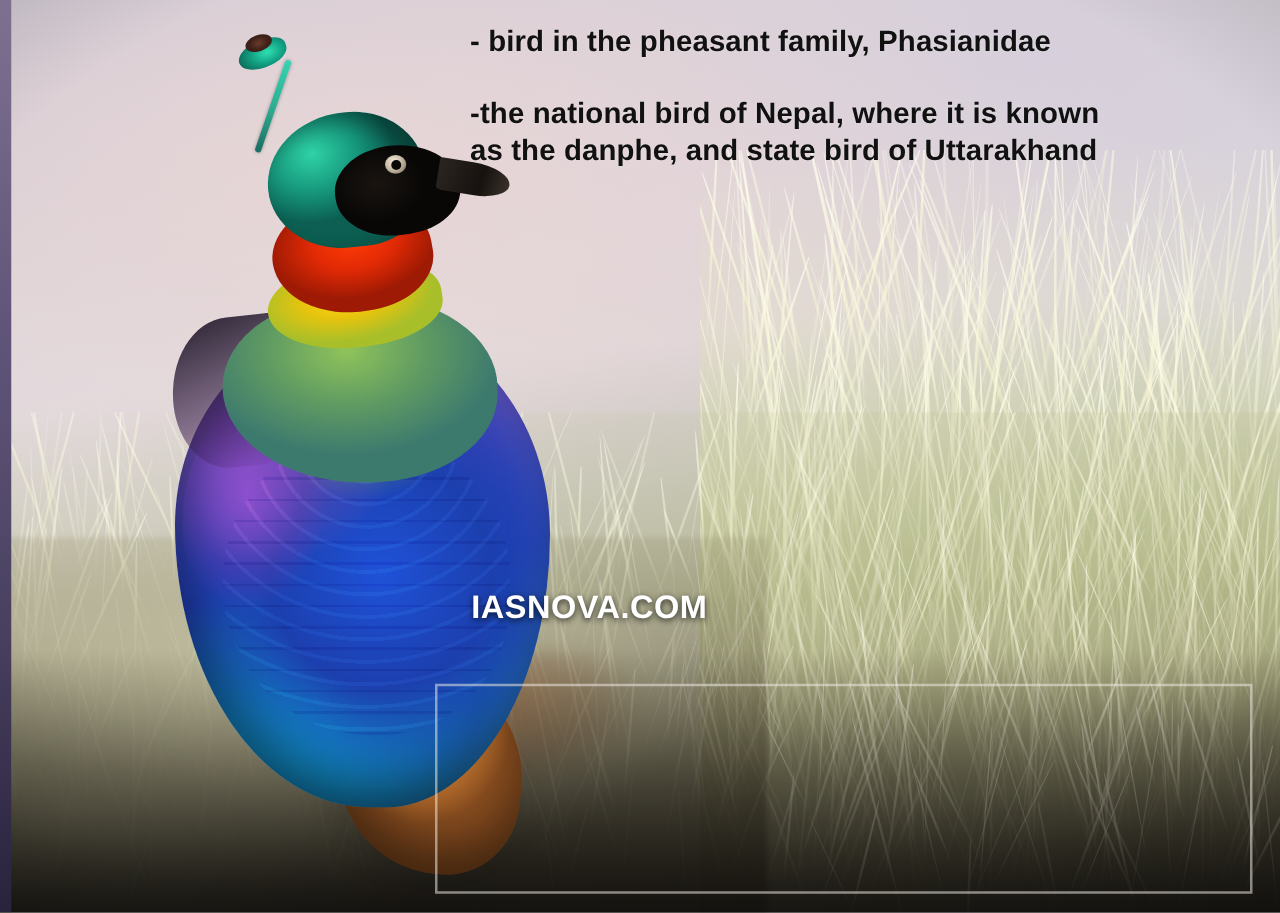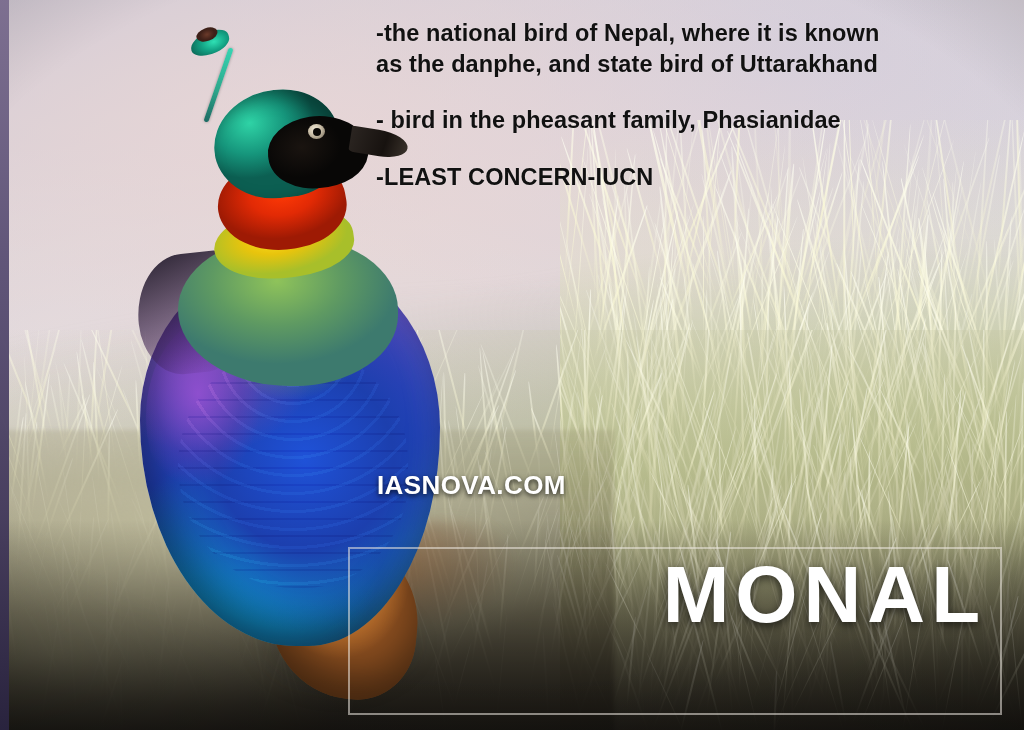--- a/index.html
+++ b/index.html
@@ -1401,26 +1401,24 @@
     <div class="pupil"></div>
     <div class="crest-wire"></div>
     <div class="crest-tip"></div>
     <div class="crest-tip2"></div>
   </div>
 
   <div class="layer" id="vignette"></div>
   <div id="edge-right"></div>
 
   <div id="facts">
+    <p class="fact-wrap">- bird in the pheasant family, Phasianidae</p>
     <p class="fact-wrap">-the national bird of Nepal, where it is known as the danphe, and state bird of Uttarakhand</p>
-    <p class="fact-wrap">- bird in the pheasant family, Phasianidae</p>
-    <p class="fact-wrap">-LEAST CONCERN-IUCN</p>
   </div>
 
   <div id="watermark">IASNOVA.COM</div>
 
 
   <div id="title-frame"></div>
   <div id="title">
-    <span class="l2">MONAL</span>
   </div>
 
 </div>
 
 </body></html>

